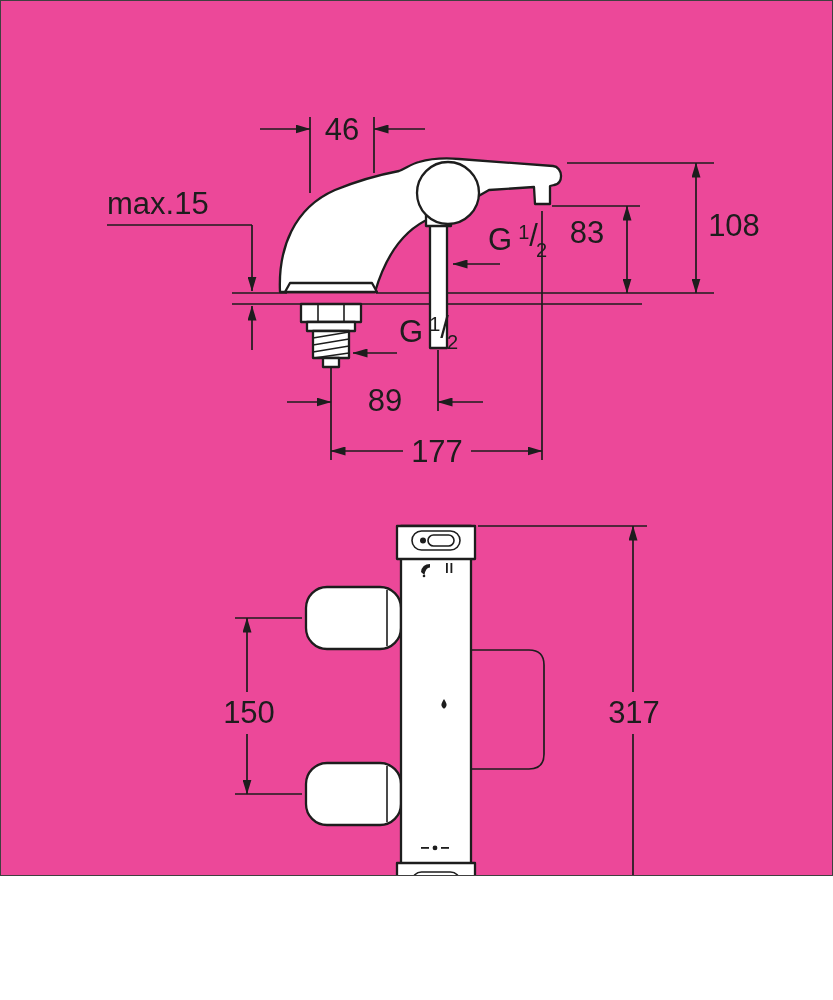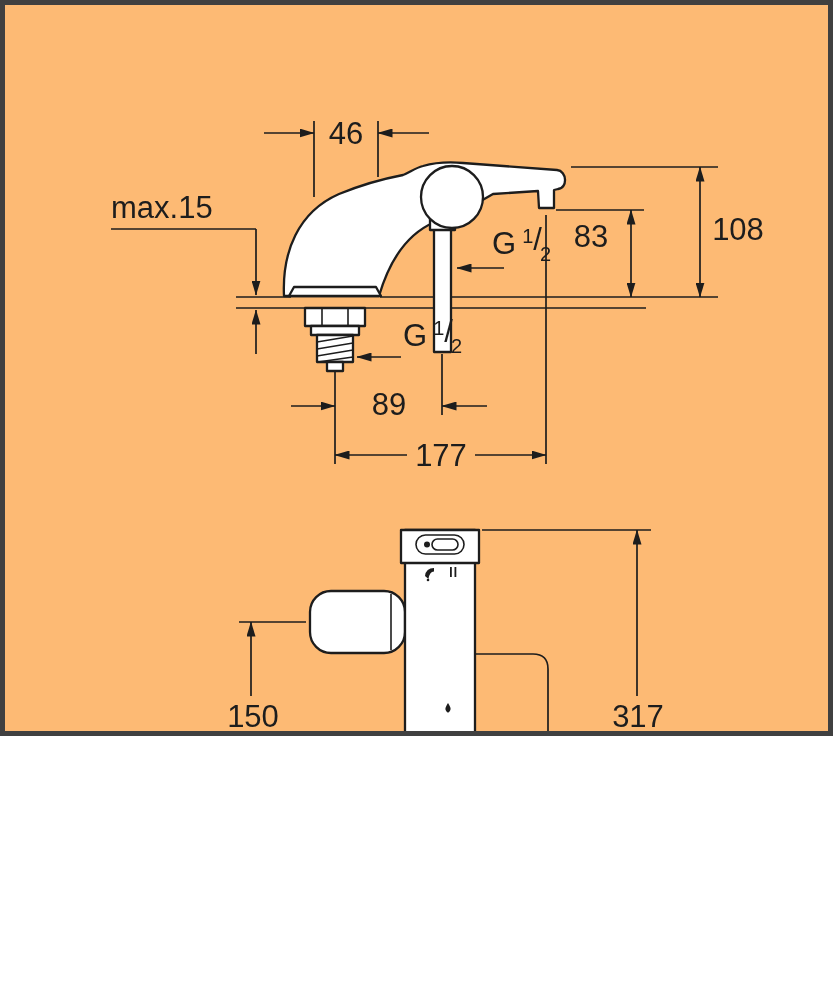--- a/index.html
+++ b/index.html
@@ -1,16 +1,16 @@
 <!DOCTYPE html>
 <html><head>
 <meta charset="utf-8">
 <style>
   html,body{margin:0;padding:0;background:#fff;}
-  .page{position:relative;width:833px;height:736px;background:#fdba74;border:5px solid #404040;box-sizing:border-box;overflow:hidden;}
+  .page{position:relative;width:833px;height:876px;background:#ec4899;border:1px solid #404040;box-sizing:border-box;overflow:hidden;}
   svg{position:absolute;inset:0;}
   .outline{fill:#ffffff;stroke:#1d1d1d;stroke-width:2.3;stroke-linejoin:round;}
   .thin{fill:none;stroke:#1d1d1d;stroke-width:1.7;}
   .detail{fill:none;stroke:#1d1d1d;stroke-width:1.6;}
   .solid{fill:#1d1d1d;stroke:none;}
   text{font-family:"Liberation Sans", sans-serif;fill:#1d1d1d;font-size:31px;}
   .small{font-size:20px;}
   .gmain{font-size:31px;}
 </style>
 </head>

